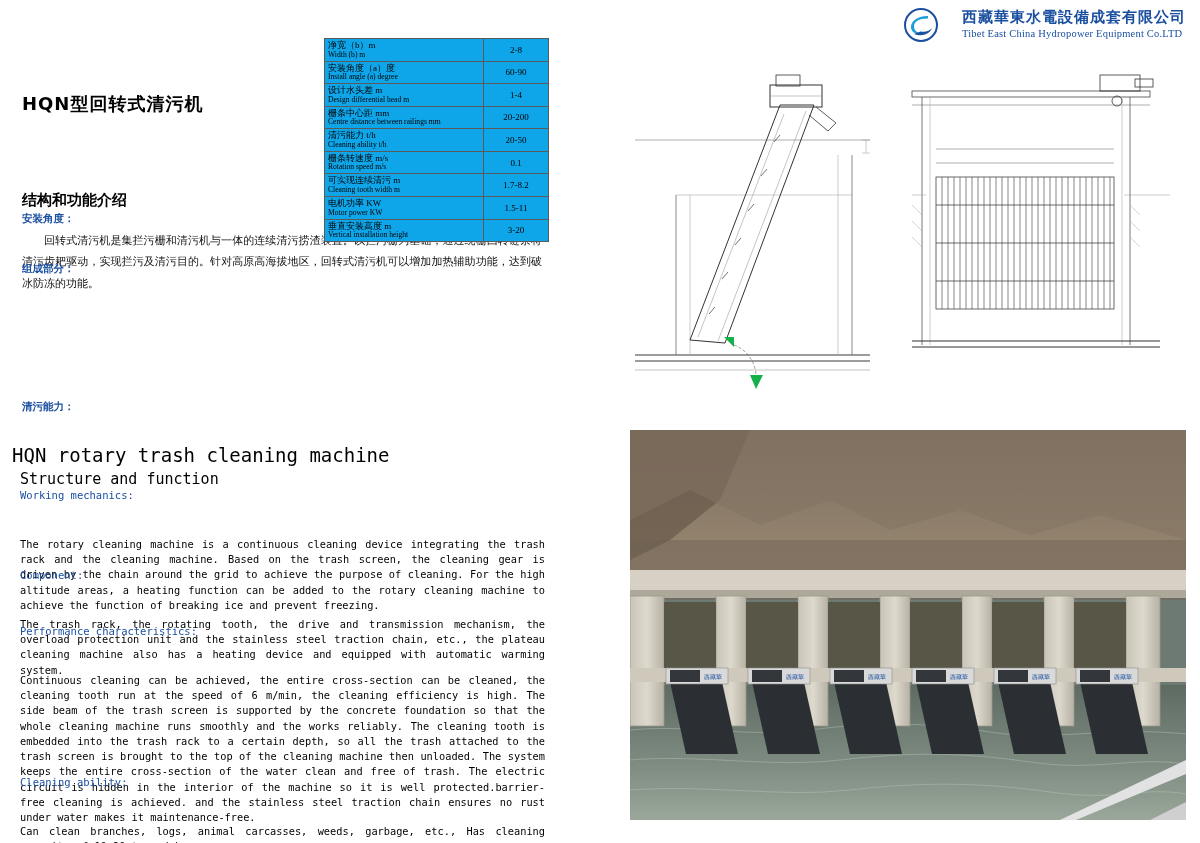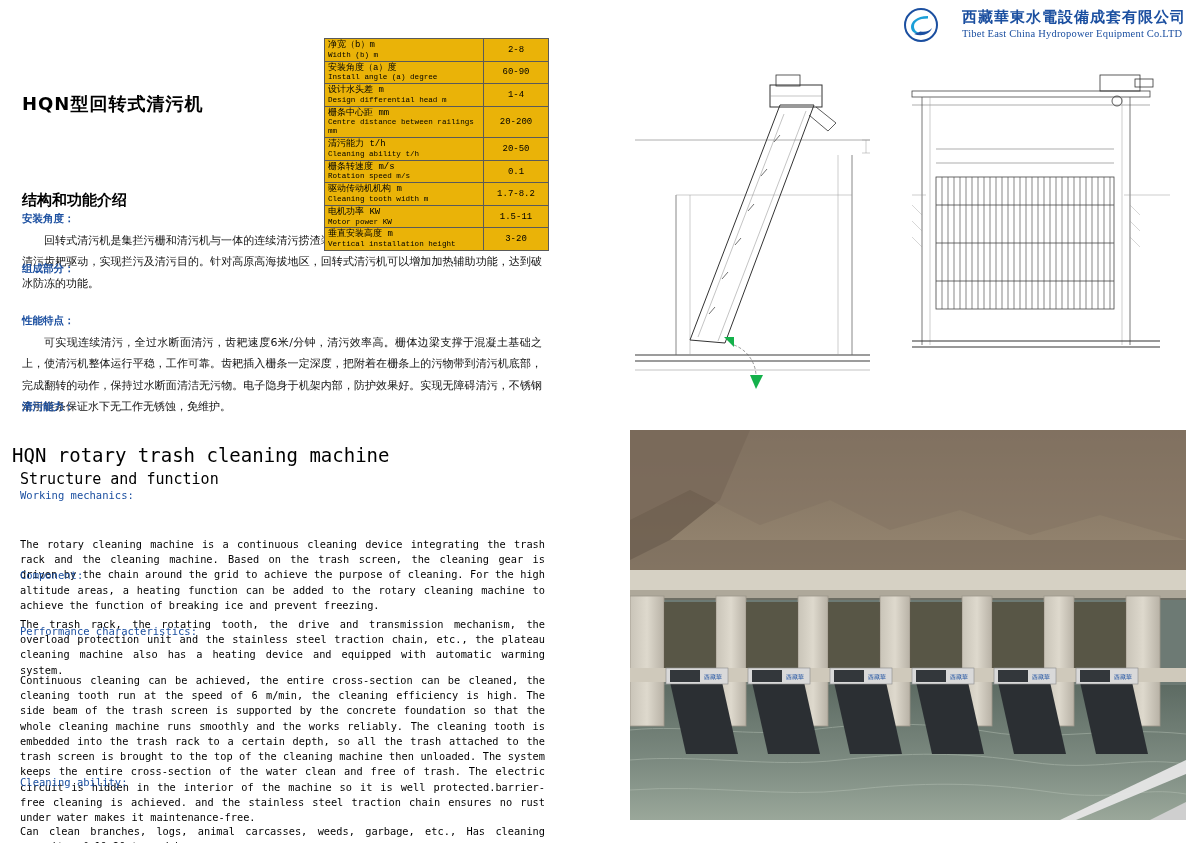--- a/index.html
+++ b/index.html
@@ -72,22 +72,22 @@
   }
   .en-body {
     font-family:"DejaVu Sans Mono", monospace;
     font-size:10.3px; line-height:1.48; color:#000; text-align:justify;margin-top:36px;
   }
 
   
   .spec-table {
     position:absolute; left:324px; top:38px;
     border-collapse:collapse;
-    background:#eab308;
-    font-family:Liberation Mono, monospace;
+    background:#0ea5e9;
+    font-family:Liberation Serif, serif;
   }
   .spec-table td { border:1px solid #5a5a5a; padding:0; }
   .spec-table td.lbl {
     width:152px; padding:1px 3px;
     font-size:8.3px; line-height:1.18; color:#000;
   }
   .spec-table td.lbl .cn { font-size:9px; }
   .spec-table td.lbl .en { font-size:7.6px; }
   .spec-table td.val {
     width:64px; text-align:center;
@@ -132,24 +132,20 @@
 
   <div class="cn-block" style="top:212px;">
     <div class="cn-head">安装角度：</div>
     <div class="cn-body indent">回转式清污机是集拦污栅和清污机与一体的连续清污捞渣装置。以拦污栅为基础，通过绕栅回转链条将清污齿耙驱动，实现拦污及清污目的。针对高原高海拔地区，回转式清污机可以增加加热辅助功能，达到破冰防冻的功能。</div>
   </div>
 
   <div class="cn-block" style="top:262px;">
     <div class="cn-head">组成部分：</div>
   </div>
 
-  <div class="cn-block" style="top:314px;">
-    <div class="cn-head">性能特点：</div>
-    <div class="cn-body indent">可实现连续清污，全过水断面清污，齿耙速度6米/分钟，清污效率高。栅体边梁支撑于混凝土基础之上，使清污机整体运行平稳，工作可靠。齿耙插入栅条一定深度，把附着在栅条上的污物带到清污机底部，完成翻转的动作，保持过水断面清洁无污物。电子隐身于机架内部，防护效果好。实现无障碍清污，不锈钢牵引链条保证水下无工作无锈蚀，免维护。</div>
-  </div>
 
   <div class="cn-block" style="top:400px;">
     <div class="cn-head">清污能力：</div>
   </div>
 
   <div class="en-title">HQN rotary trash cleaning machine</div>
   <div class="en-sub">Structure and function</div>
 
   <div class="en-block" style="top:489px;">
     <div class="en-head">Working mechanics:</div>
@@ -210,21 +206,21 @@
       </tr>
       <tr>
         <td class="lbl">
           <div class="cn">栅条转速度 m/s</div>
           <div class="en">Rotation speed m/s</div>
         </td>
         <td class="val">0.1</td>
       </tr>
       <tr>
         <td class="lbl">
-          <div class="cn">驱动传动机机构 m</div>
+          <div class="cn">可实现连续清污 m</div>
           <div class="en">Cleaning tooth width m</div>
         </td>
         <td class="val">1.7-8.2</td>
       </tr>
       <tr>
         <td class="lbl">
           <div class="cn">电机功率 KW</div>
           <div class="en">Motor power KW</div>
         </td>
         <td class="val">1.5-11</td>

